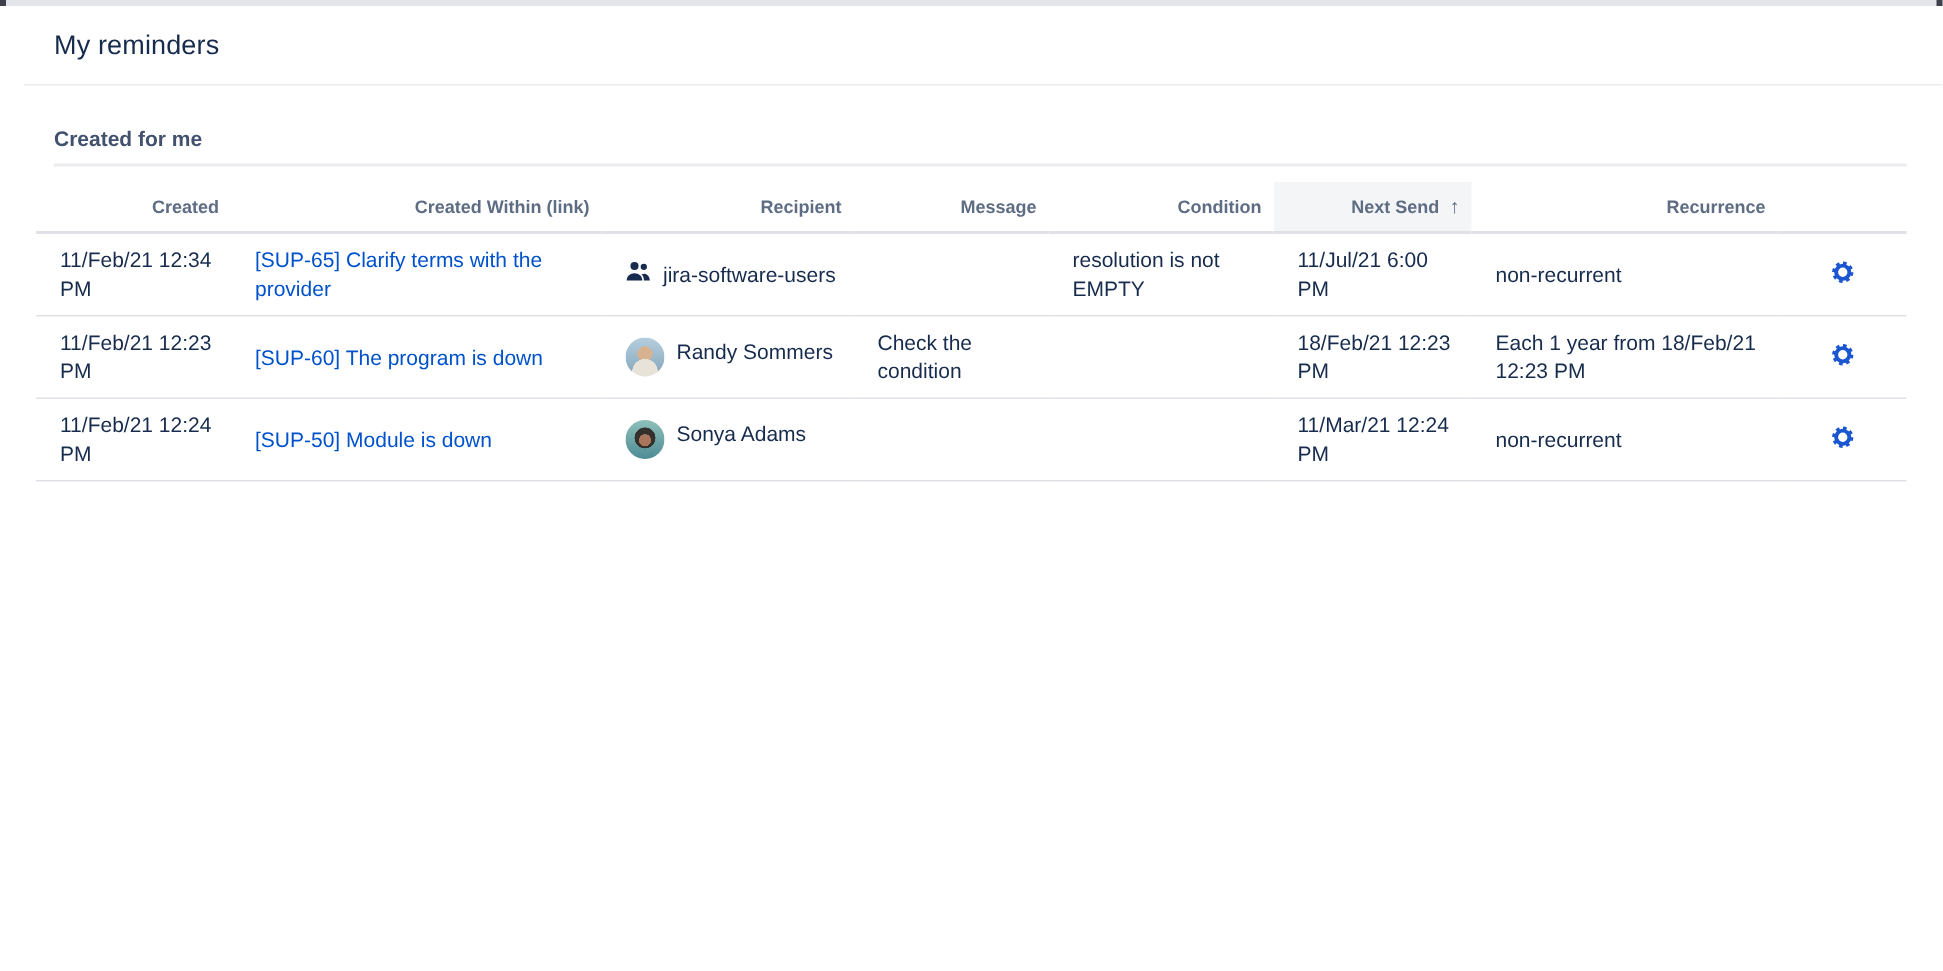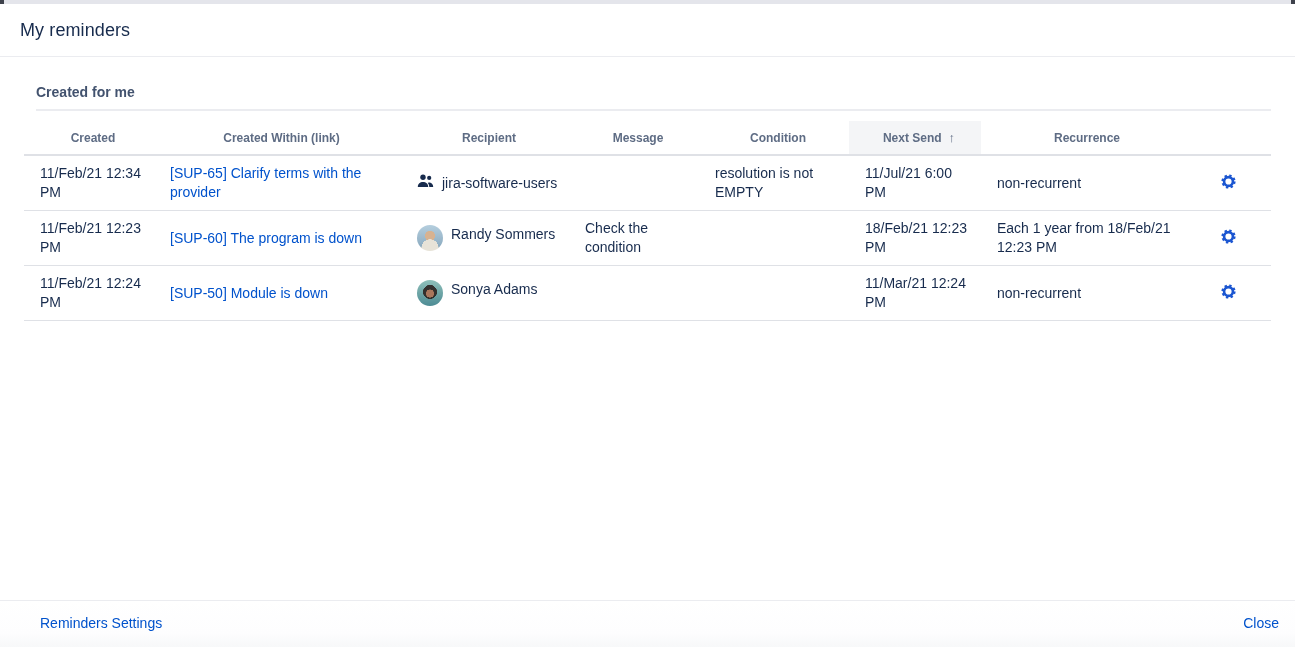--- a/index.html
+++ b/index.html
@@ -31,20 +31,21 @@
   .top-edge::before,.top-edge::after{
     content:"";position:absolute;top:0;width:4px;height:4px;background:#3E414B;
   }
   .top-edge::before{left:0;}
   .top-edge::after{right:0;}
 
   .dialog-header{
     flex:0 0 auto;
     padding:16px 20px 15px 20px;
     border-bottom:1px solid var(--divider);
+    margin-left:16px;
   }
   .dialog-title{
     font-size:18px;font-weight:500;color:var(--text);letter-spacing:.1px;
   }
 
   .dialog-body{flex:1 1 auto;overflow:hidden;}
 
   .instruction{
     padding:24px 20px 0 20px;
     font-size:14px;color:var(--text);
@@ -72,21 +73,21 @@
   col.c-created{width:130px;}
   col.c-within{width:247px;}
   col.c-recipient{width:168px;}
   col.c-message{width:130px;}
   col.c-condition{width:150px;}
   col.c-nextsend{width:132px;}
   col.c-recurrence{width:204px;}
   col.c-actions{width:auto;}
 
   th{
-    text-align:center;
+    text-align:right;
     font-size:12px;font-weight:700;color:var(--muted);
     padding:9px 8px 9px 16px;
     border-bottom:2px solid var(--border);
     white-space:nowrap;overflow:hidden;
     cursor:pointer;
   }
   th.sorted{background:var(--sorted_bg);}
   th .sort-arrow{margin-left:7px;font-size:13px;color:var(--muted);font-weight:400;}
 
   td{
@@ -239,17 +240,13 @@
                 <span><svg width="17" height="17" viewBox="0 0 17 17" xmlns="http://www.w3.org/2000/svg">
                     <circle cx="8.5" cy="8.5" r="5.6" fill="none" stroke="var(--gear)" stroke-width="3" stroke-dasharray="2.2 2.2"></circle>
                     <circle cx="8.5" cy="8.5" r="4.4" fill="none" stroke="var(--gear)" stroke-width="2.6"></circle>
                   </svg></span>
               </button></td>
           </tr>
         </tbody>
     </table>
   </div>
 
-  <div class="dialog-footer">
-    <a class="footer-link" href="#">Reminders Settings</a>
-    <a class="footer-link" href="#">Close</a>
-  </div>
 </div>
 
 </body></html>

